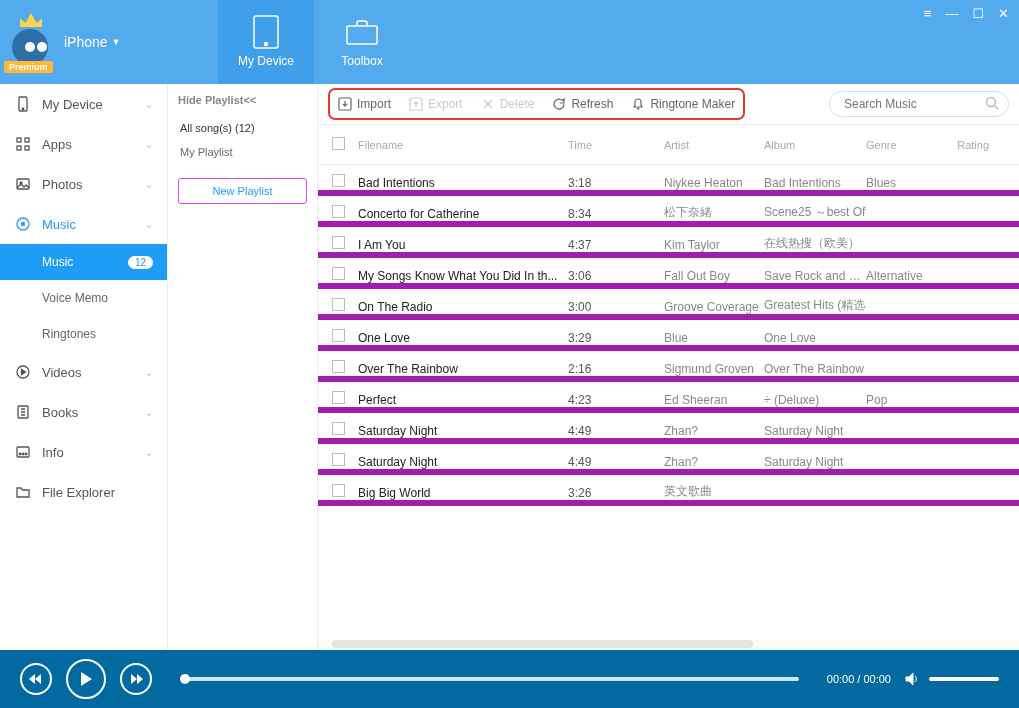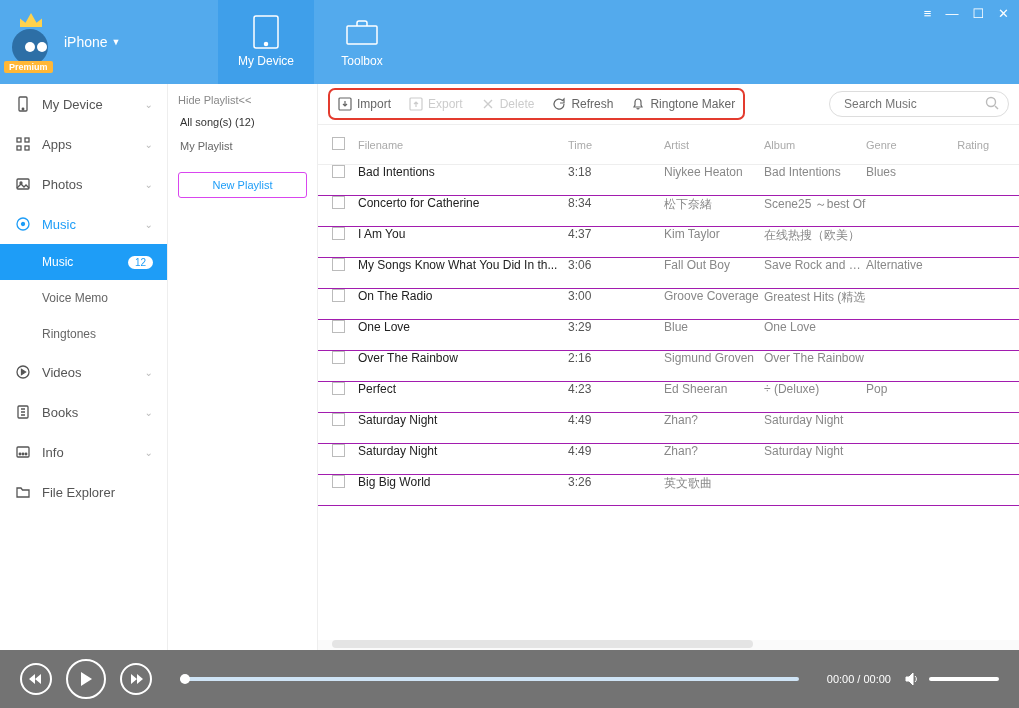--- a/index.html
+++ b/index.html
@@ -26,21 +26,21 @@
 .sidebar { width:168px; border-right:1px solid #eee; overflow-y:auto;}
 .side-item{display:flex;align-items:center;height:40px;padding:0 14px;font-size:13px;color:#555;cursor:pointer;position:relative;}
 .side-item.active{color:#1e9df7;}
 .side-item .icon{width:18px;margin-right:10px;display:inline-flex;align-items:center;justify-content:center;}
 .side-item .chev{margin-left:auto;color:#bbb;font-size:10px;}
 .sub-item{display:flex;align-items:center;height:36px;padding-left:42px;font-size:12px;color:#666;cursor:pointer;}
 .sub-item.selected{background:#1e9df7;color:#fff;}
 .sub-item.selected .badge{background:#fff;color:#1e9df7;}
 .badge{margin-left:auto;margin-right:14px;background:#1e9df7;color:#fff;font-size:10px;border-radius:8px;padding:1px 7px;}
 .playlist-panel{width:150px;border-right:1px solid #eee;padding:10px 10px;}
-.hide-playlist{font-size:11px;color:#888;margin-bottom:4px;cursor:pointer;}
+.hide-playlist{font-size:11px;color:#888;margin-bottom:10px;cursor:pointer;font-weight:bold;}
 .pl-item{font-size:11px;color:#666;padding:6px 2px;cursor:pointer;}
 .pl-item.active{color:#333;}
 .new-playlist-btn{margin-top:14px;border:1px solid #d946ef;color:#1e9df7;font-size:11px;text-align:center;padding:6px 0;border-radius:3px;cursor:pointer;}
 
 
 .main{flex:1;display:flex;flex-direction:column;min-width:0;}
 .toolbar{height:40px;display:flex;align-items:center;padding:0 10px;}
 .tool-group{display:flex;align-items:center;border:2px solid #e33b2e;border-radius:7px;height:32px;padding:0 8px;gap:18px;}
 .tool{display:flex;align-items:center;gap:5px;font-size:12px;color:#666;cursor:pointer;}
 .tool.disabled{color:#ccc;}
@@ -49,29 +49,29 @@
 .search-icon{position:absolute;right:10px;top:5px;color:#bbb;}
 .table-head{display:flex;align-items:center;height:41px;border-top:1px solid #eee;border-bottom:1px solid #eee;font-size:11px;color:#aaa;padding-left:14px;}
 .col-chk{width:26px;}
 .col-file{flex:0 0 210px;}
 .col-time{flex:0 0 96px;}
 .col-artist{flex:0 0 100px;}
 .col-album{flex:0 0 102px;}
 .col-genre{flex:0 0 76px;}
 .col-rating{flex:1;text-align:right;padding-right:30px;}
 .table-body{overflow-y:auto;flex:1;position:relative;}
-.row{display:flex;align-items:flex-start;height:31px;font-size:12px;color:#555;padding-left:14px;border-bottom:1px solid #a21caf;}
+.row{display:flex;align-items:flex-end;height:31px;font-size:12px;color:#555;padding-left:14px;border-bottom:6px solid #a21caf;}
 .row .col-file{color:#222;white-space:nowrap;overflow:hidden;text-overflow:ellipsis;}
 .row .col-artist,.row .col-album,.row .col-genre{color:#888;white-space:nowrap;overflow:hidden;text-overflow:ellipsis;}
 .chk{width:13px;height:13px;border:1px solid #bbb;display:inline-block;}
 .hscroll{height:10px;background:#fafafa;}
 .hscroll-thumb{margin-left:14px;width:60%;height:8px;background:#e4e4e4;border-radius:4px;}
 
 
-.player{height:58px;background:#737373;display:flex;align-items:center;padding:0 20px;gap:14px;}
+.player{height:58px;background:#0369a1;display:flex;align-items:center;padding:0 20px;gap:14px;}
 .pbtn{width:32px;height:32px;border:2px solid #fff;border-radius:50%;display:flex;align-items:center;justify-content:center;color:#fff;cursor:pointer;}
 .pbtn.play{width:40px;height:40px;}
 .progress{flex:1;height:4px;background:#cfe4f6;border-radius:2px;position:relative;margin:0 14px;}
 .progress-knob{position:absolute;left:0;top:-3px;width:10px;height:10px;background:#fff;border-radius:50%;}
 .time-display{color:#fff;font-size:11px;white-space:nowrap;}
 .volume{display:flex;align-items:center;gap:8px;color:#fff;}
 .vol-bar{width:70px;height:4px;background:#fff;border-radius:2px;}
 
 svg{display:block;}
 </style>

